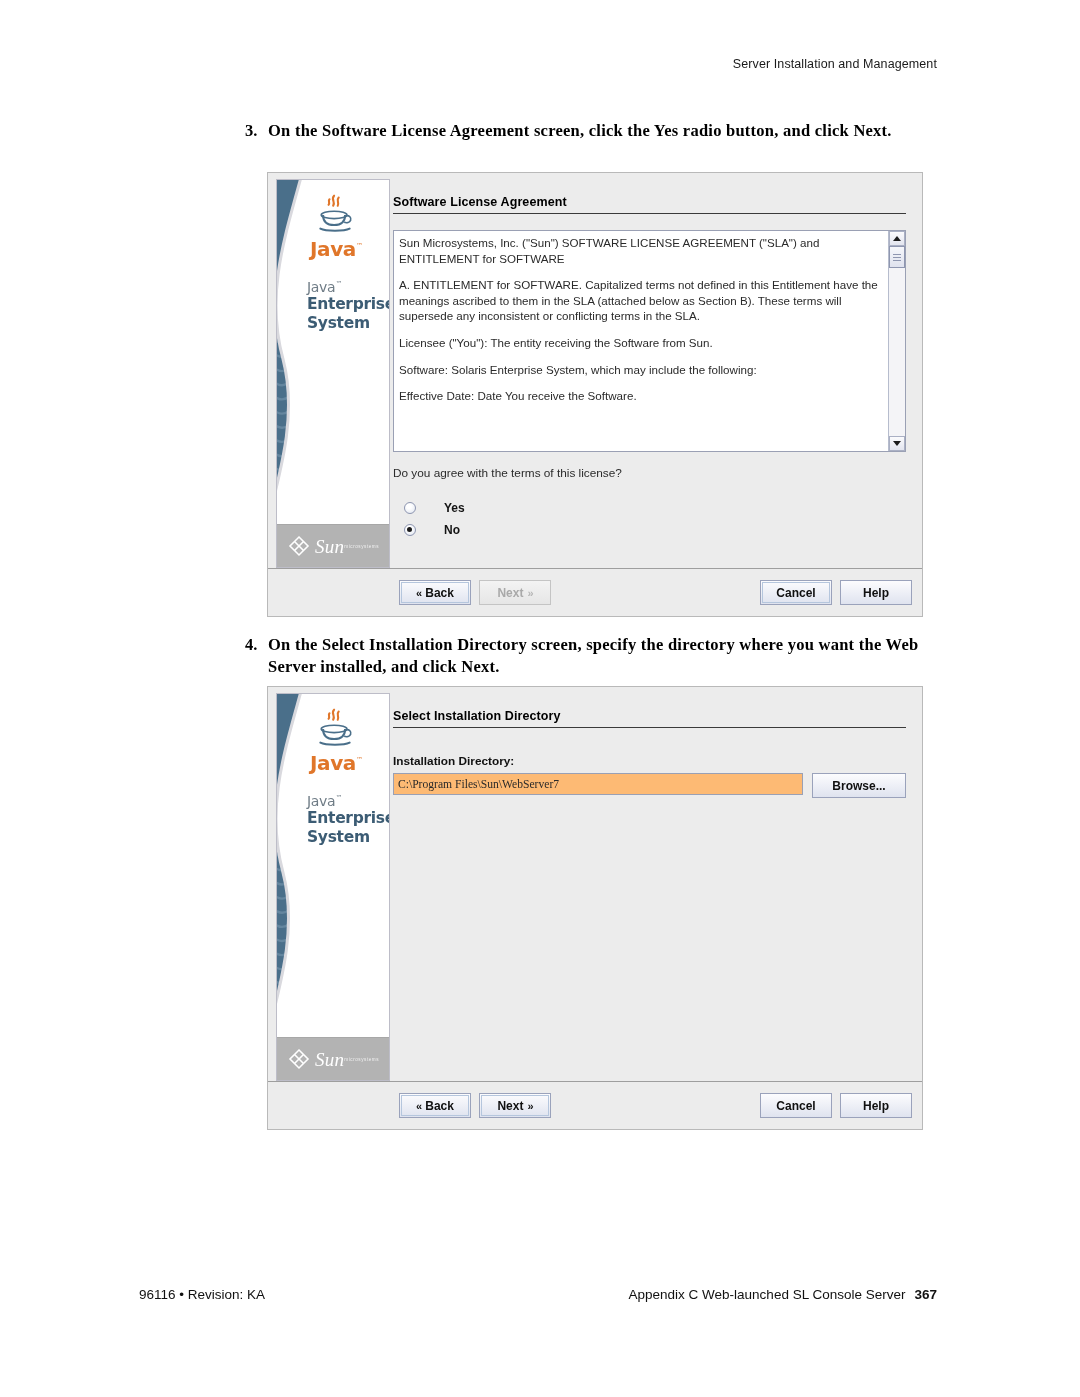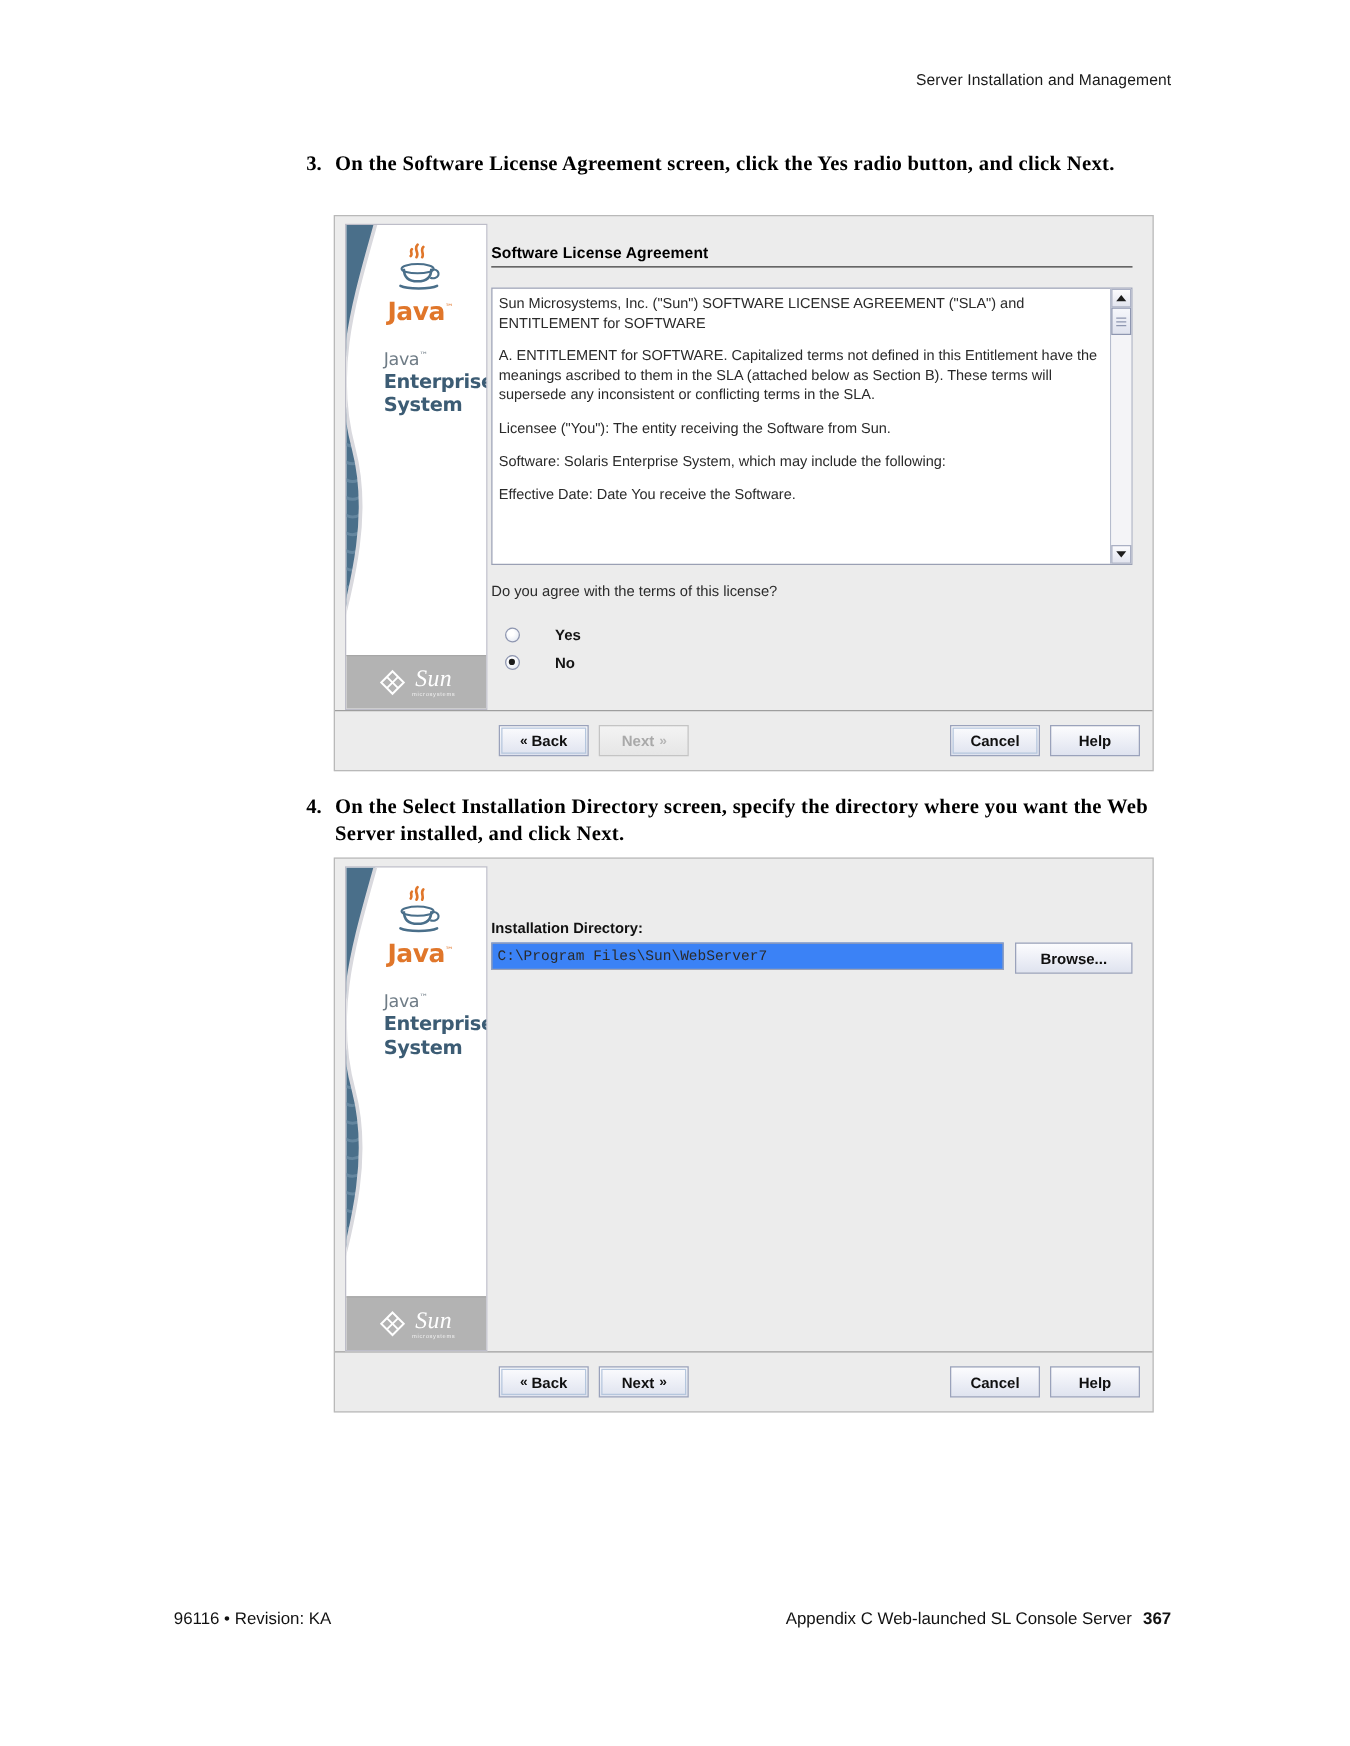--- a/index.html
+++ b/index.html
@@ -156,21 +156,21 @@
   .banner-foot {
     flex: 0 0 42px;
     background: #b3b3b3;
     border-top: 1px solid #a7a7a7;
     display: flex;
     align-items: center;
     justify-content: center;
     gap: 4px;
   }
   .sun-mark { width: 24px; height: 24px; }
-  .sun-text { display: flex; flex-direction: column; align-items: center; }
+  .sun-text { display: flex; flex-direction: row; align-items: center; }
   .sun-name {
     font-family: "Liberation Serif", serif;
     font-style: italic;
     font-size: 19px;
     color: #ffffff;
     line-height: 17px;
     letter-spacing: .3px;
   }
   .sun-sub {
     font-family: "Liberation Sans", sans-serif;
@@ -309,27 +309,27 @@
   }
   .field-row {
     margin-top: 5px;
     display: flex;
     align-items: stretch;
     gap: 9px;
   }
   .text-input {
     flex: 1 1 auto;
     height: 22px;
-    background: #3b82f6;
+    background: #fdba74;
     border: 1px solid #9aa0b4;
     box-sizing: border-box;
     display: flex;
     align-items: center;
     padding: 0 4px;
-    font-family: Liberation Mono, monospace;
+    font-family: Liberation Serif, serif;
     font-size: 11.6px;
     color: #2a2a2a;
   }
   .btn-browse {
     flex: 0 0 94px;
     height: 22px;
   }
   .pane-spacer { flex: 1 1 auto; }
 
   
@@ -602,20 +602,21 @@
           </g>
         </svg>
         <div class="sun-text">
           <div class="sun-name">Sun</div>
           <div class="sun-sub">microsystems</div>
         </div>
       </div>
     </div>
 
     <div class="pane">
+      <div class="pane-title">Select Installation Directory</div>
 
       <div class="field-label">Installation Directory:</div>
       <div class="field-row">
         <div class="text-input">C:\Program Files\Sun\WebServer7</div>
         <div class="btn btn-browse">
           <span>Browse...</span>
         </div>
       </div>
 
       <div class="pane-spacer"></div>

